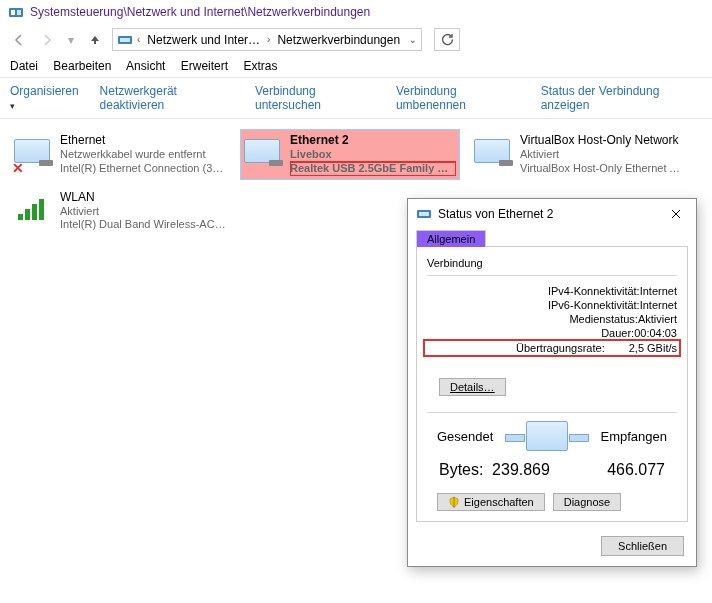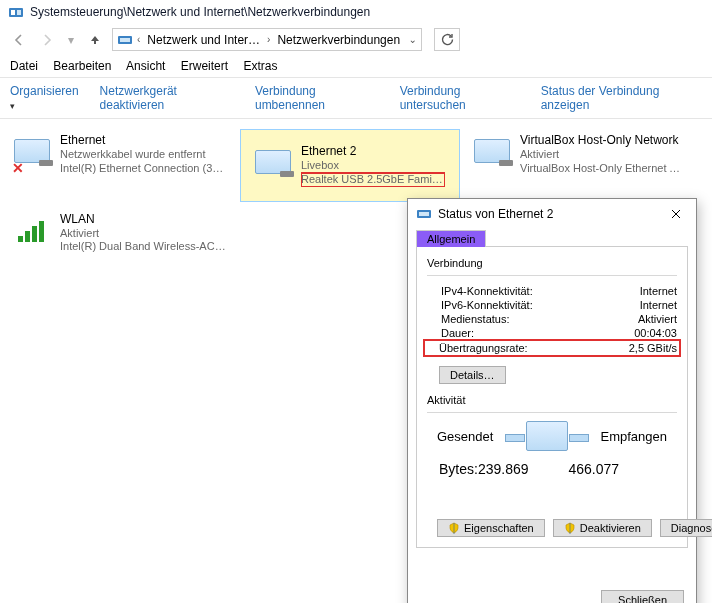--- a/index.html
+++ b/index.html
@@ -1,32 +1,32 @@
 <!DOCTYPE html>
 <html><head>
 <meta charset="utf-8">
 <style>
   * { box-sizing: border-box; font-family: "Segoe UI", Tahoma, sans-serif; }
   body { margin: 0; width: 712px; height: 603px; background: #fff; font-size: 12px; color: #000; position: relative; overflow: hidden; }
   .titlebar { display: flex; align-items: center; gap: 6px; padding: 4px 8px; }
-  .titlebar .title { color: #0f172a; font-size: 12px; }
+  .titlebar .title { color: #4c1d95; font-size: 12px; }
   .navrow { display: flex; align-items: center; gap: 6px; padding: 4px 8px; }
   .arrowbtn { width: 22px; height: 22px; display: flex; align-items: center; justify-content: center; color: #888; }
   .arrowbtn.enabled { color: #222; }
   .breadcrumb { flex: 1; display: flex; align-items: center; border: 1px solid #ccc; height: 23px; padding: 0 4px; gap: 4px; max-width: 310px; }
   .breadcrumb .chev { color: #555; font-size: 10px; }
   .breadcrumb .seg { padding: 0 3px; white-space: nowrap; overflow: hidden; }
   .reloadbox { width: 26px; height: 23px; border: 1px solid #ccc; display: flex; align-items: center; justify-content: center; margin-left: 6px; }
   .menubar { padding: 4px 10px; border-bottom: 1px solid #e5e5e5; }
   .menubar span { margin-right: 12px; }
   .toolbar { padding: 6px 10px; display: flex; align-items: flex-end; gap: 18px; color: #2b71b8; border-bottom: 1px solid #e5e5e5; }
   .toolbar .drop::after { content: " ▾"; font-size: 9px; color: #333; }
   .adapter-area { padding: 10px 10px; display: flex; flex-wrap: wrap; gap: 6px 10px; }
   .adapter { width: 220px; display: flex; gap: 8px; padding: 4px; }
-  .adapter.selected { background: #fef9c3; border: 1px solid #99d1ff; padding: 14px; }
+  .adapter.selected { background: #fca5a5; border: 1px solid #99d1ff; padding: 3px; font-weight: bold; }
   .adapter .iconbox { width: 38px; height: 38px; position: relative; flex-shrink: 0; }
   .adapter .lines { display: flex; flex-direction: column; line-height: 1.25; overflow: hidden; }
   .adapter .l1 { color: #000; white-space: nowrap; overflow: hidden; text-overflow: ellipsis; }
   .adapter .l2, .adapter .l3 { color: #666; font-size: 11px; white-space: nowrap; overflow: hidden; text-overflow: ellipsis; }
   .highlight-red { outline: 2px solid #e03030; outline-offset: -1px; }
   .nic-icon { width: 36px; height: 24px; background: linear-gradient(#dfefff,#bcdcf6); border: 1px solid #7aa8cf; border-radius: 2px; position: relative; top: 6px; }
   .nic-icon::after { content: ""; position: absolute; right: -4px; bottom: -4px; width: 14px; height: 6px; background: #888; border-radius: 1px; }
   .x-badge { position: absolute; left: -2px; bottom: -4px; width: 14px; height: 14px; color: #e03030; font-weight: bold; font-size: 14px; line-height: 14px; }
   .wlan-icon { width: 28px; height: 22px; position: relative; top: 8px; left: 4px; }
   .wlan-icon .bar { position: absolute; bottom: 0; width: 5px; background: #2a9a2a; }
@@ -37,33 +37,33 @@
 
   
   .dialog { position: absolute; left: 407px; top: 198px; width: 290px; background: #fff; border: 1px solid #888; box-shadow: 2px 4px 12px rgba(0,0,0,.25); }
   .dlg-titlebar { display: flex; justify-content: space-between; padding: 5px 6px 5px 8px; }
   .dlg-titlebar .t { display: flex; align-items: center; gap: 6px; }
   .dlg-close { width: 28px; height: 20px; display: flex; align-items: center; justify-content: center; }
   .tabstrip { display: flex; padding: 0 8px; }
   .tab { border: 1px solid #ccc; border-bottom: none; padding: 2px 10px; background: #8b5cf6; font-size: 11px; position: relative; top: 1px; }
   .tabbody { border: 1px solid #ccc; margin: 0 8px 8px 8px; padding: 10px 10px 10px 10px; }
   .group-title { font-size: 11px; margin-bottom: 4px; }
-  .kv { display: flex; justify-content: space-between; font-size: 11px; padding: 1px 0 1px 14px; }
+  .kv { display: flex; justify-content: flex-end; font-size: 11px; padding: 1px 0 1px 14px; }
   .kv .k, .kv .v { white-space: nowrap; }
-  .rate-row { outline: 2px solid #e03030; outline-offset: 0; margin: 1px -2px; padding: 1px 2px 1px 14px; }
-  .btn { border: 1px solid #adadad; background: #e1e1e1; padding: 2px 10px; font-size: 11px; display: inline-flex; align-items: center; gap: 4px; cursor: default; margin-top: 28px; }
-  .detailsbtn { margin: 10px 0 10px 12px; }
+  .rate-row { outline: 2px solid #e03030; outline-offset: 0; margin: 1px -2px; padding: 1px 2px 1px 14px; gap: 24px; }
+  .btn { border: 1px solid #adadad; background: #e1e1e1; padding: 2px 10px; font-size: 11px; display: inline-flex; align-items: center; gap: 4px; cursor: default; }
+  .detailsbtn { margin: 22px 0 10px 12px; text-decoration: underline; }
   .hr { height: 1px; background: #d8d8d8; margin: 6px 0 8px 0; }
   .activity { padding: 0 10px; }
   .act-head { display: flex; justify-content: space-between; font-size: 13px; align-items: center; margin-bottom: 4px; }
   .act-icon { width: 42px; height: 30px; background: linear-gradient(#dfefff,#bcdcf6); border: 1px solid #7aa8cf; border-radius: 2px; position: relative; margin: 0 auto; }
   .act-icon::before, .act-icon::after { content: ""; position: absolute; top: 12px; width: 18px; height: 6px; background: #bcdcf6; border: 1px solid #7aa8cf; }
   .act-icon::before { left: -22px; }
   .act-icon::after { right: -22px; }
-  .bytes-row { display: flex; justify-content: flex-start; font-size: 14px; margin-top: 10px; padding: 0 2px; }
+  .bytes-row { display: flex; justify-content: space-between; font-size: 16px; margin-top: 10px; padding: 0 2px; }
   .btnrow { display: flex; gap: 8px; margin-top: 14px; }
   .shield { width: 12px; height: 12px; display: inline-block; }
   .dlg-footer { display: flex; justify-content: flex-end; padding: 6px 12px 10px 12px; }
 
   .sys-icon { width: 16px; height: 16px; display: inline-block; }
 </style>
 </head>
 <body>
 
 <div class="titlebar">
@@ -119,22 +119,22 @@
   <span>Datei</span>
   <span>Bearbeiten</span>
   <span>Ansicht</span>
   <span>Erweitert</span>
   <span>Extras</span>
 </div>
 
 <div class="toolbar">
   <span class="drop">Organisieren</span>
   <span>Netzwerkgerät deaktivieren</span>
+  <span>Verbindung untersuchen</span>
   <span>Verbindung umbenennen</span>
-  <span>Verbindung untersuchen</span>
   <span>Status der Verbindung anzeigen</span>
 </div>
 
 <div class="adapter-area">
 
   <div class="adapter">
     <div class="iconbox">
       <div class="nic-icon"></div>
       <div class="x-badge">✕</div>
     </div>
@@ -228,21 +228,20 @@
       </div>
     <div class="kv rate-row">
         <span class="k">Übertragungsrate:</span>
         <span class="v">2,5 GBit/s</span>
       </div>
 
     <button class="btn detailsbtn">
         <span>Details…</span>
       </button>
 
-    <div class="group-title">Aktivität</div>
     <div class="hr"></div>
     <div class="activity">
       <div class="act-head">
         <span>Gesendet</span>
         <div style="width:90px">
             <div class="act-icon"></div>
           </div>
         <span>Empfangen</span>
       </div>
       <div class="bytes-row">
@@ -254,27 +253,20 @@
 
       <div class="btnrow">
         <button class="btn">
           <span class="shield"><svg viewBox="0 0 12 12">
                 <path d="M6 1 2 3v3c0 3 4 5 4 5s4-2 4-5V3z" fill="#f2c300" stroke="#b58a00" stroke-width=".6"></path>
                 <path d="M6 1v11" stroke="#2a5fa5" stroke-width=".6"></path>
               </svg></span>
           <span>Eigenschaften</span>
         </button>
         <button class="btn">
-          <span class="shield"><svg viewBox="0 0 12 12">
-                <path d="M6 1 2 3v3c0 3 4 5 4 5s4-2 4-5V3z" fill="#f2c300" stroke="#b58a00" stroke-width=".6"></path>
-                <path d="M6 1v11" stroke="#2a5fa5" stroke-width=".6"></path>
-              </svg></span>
-          <span>Deaktivieren</span>
-        </button>
-        <button class="btn">
             <span>Diagnose</span>
           </button>
       </div>
     </div>
   </div>
 
   <div class="dlg-footer">
     <button class="btn" style="padding:3px 16px">
         <span>Schließen</span>
       </button>

